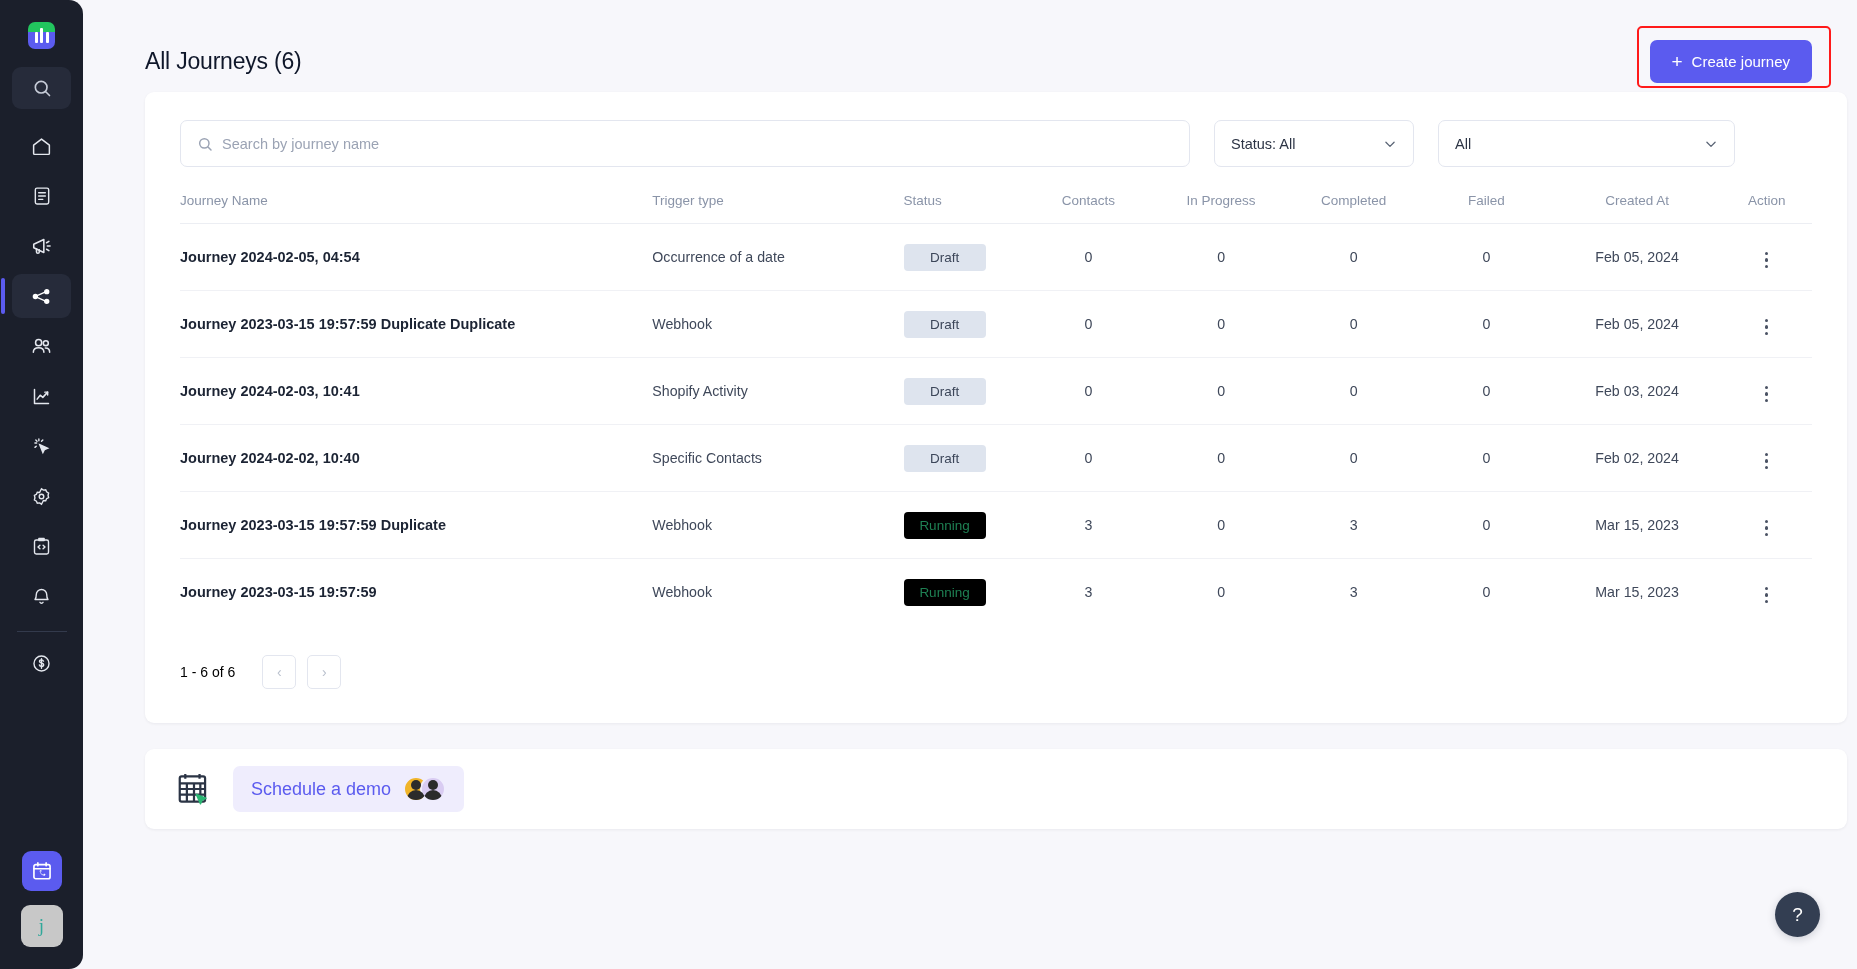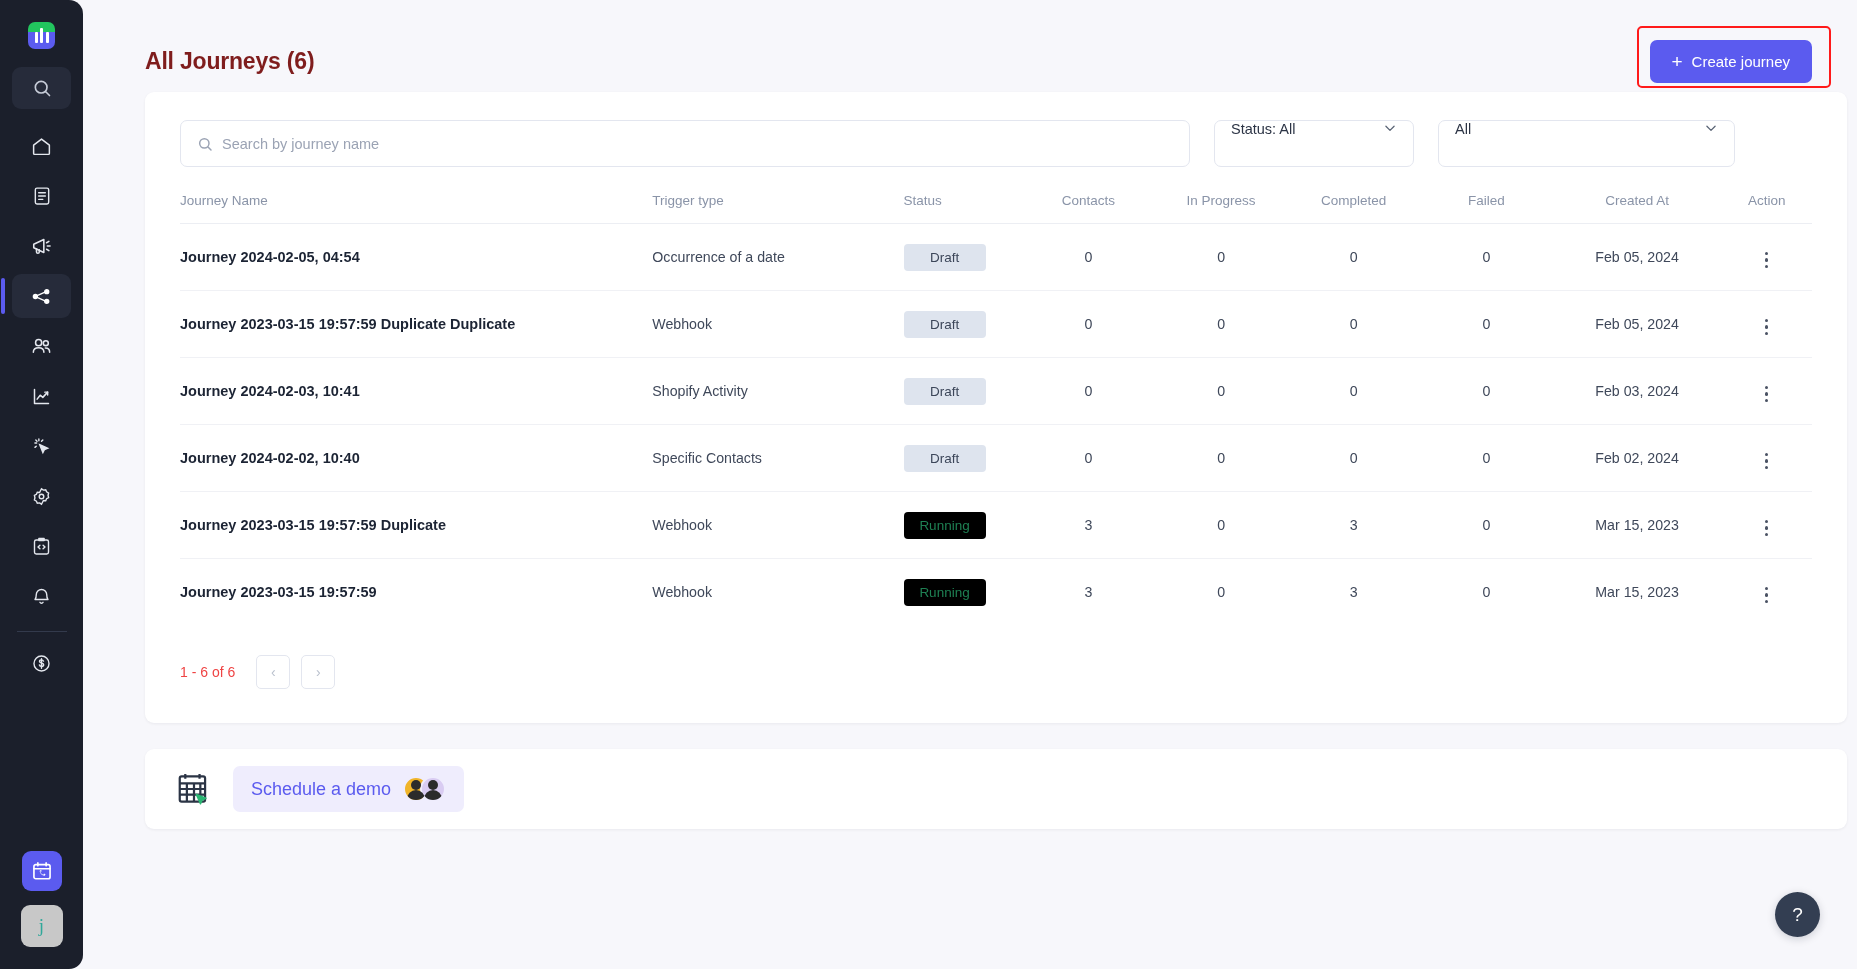--- a/index.html
+++ b/index.html
@@ -63,21 +63,21 @@
     cursor: pointer;
   }
 
   
   .main { flex: 1; position: relative; padding: 0 50px; }
 
   .page-head {
     display: flex; align-items: center; justify-content: space-between;
     padding: 30px 45px 0 62px; height: 92px;
   }
-  .page-title { font-size: 23px; font-weight: bold; color: #7f1d1d; letter-spacing: -0.2px; }
+  .page-title { font-size: 23px; font-weight: normal; color: #0f172a; letter-spacing: -0.2px; }
 
   .create-wrap { position: relative; }
   .create-highlight {
     position: absolute; left: -13px; top: -14px;
     width: 194px; height: 62px;
     border: 2.5px solid #FF1A1A; border-radius: 5px; pointer-events: none;
   }
   .create-btn {
     background: #5B5BEF; color: #FFFFFF; border: none; border-radius: 7px;
     height: 43px; padding: 0 22px; font-size: 15px;
@@ -101,21 +101,21 @@
     max-width: 1010px;
   }
   .search-box input {
     border: none; outline: none; flex: 1; font-size: 14.5px;
     color: #000000; font-family: "Liberation Sans", sans-serif;
     background: transparent;
   }
   .search-box input::placeholder { color: #9BA3B4; }
   .select-box {
     height: 47px; border: 1px solid #E3E6EF; border-radius: 7px;
-    display: flex; align-items: flex-start; justify-content: space-between;
+    display: flex; align-items: center; justify-content: space-between;
     padding: 0 16px; font-size: 14.5px; color: #2C3445; cursor: pointer;
   }
   .select-status { width: 200px; }
   .select-all { width: 297px; }
   .chev { color: #5A6475; font-size: 13px; }
 
   
   table { width: 100%; border-collapse: collapse; }
   thead th {
     font-size: 13.5px; color: #8A94A8; font-weight: normal;
@@ -143,21 +143,21 @@
   .badge.running { background: #000000; color: #1E8053; }
 
   .kebab {
     display: inline-flex; flex-direction: column; gap: 3px;
     align-items: center; cursor: pointer; padding: 4px 8px;
   }
   .kebab span { width: 3.5px; height: 3.5px; border-radius: 50%; background: #4A5263; display:block; }
 
   
   .pagination { display: flex; align-items: center; gap: 11px; margin-top: 30px; }
-  .pg-label { font-size: 14px; color: #ef4444; margin-right: 10px; }
+  .pg-label { font-size: 14px; color: #000000; margin-right: 16px; }
   .pg-btn {
     width: 34px; height: 34px; border: 1px solid #E3E6EF; border-radius: 5px;
     background: #FFFFFF; color: #B9C0CD; font-size: 14px;
     display: flex; align-items: center; justify-content: center; cursor: pointer;
   }
 
   
   .promo {
     background: #FFFFFF; border-radius: 9px; margin: 26px 10px 0 62px;
     box-shadow: 0 1px 3px rgba(16,24,40,0.06);

